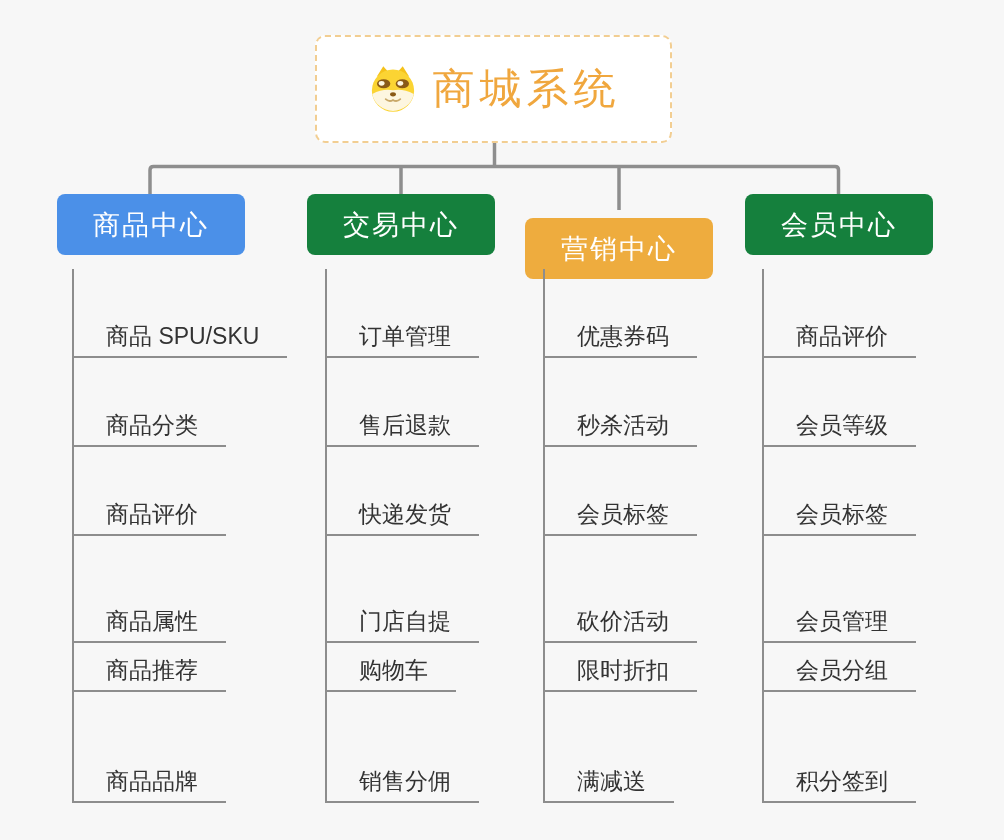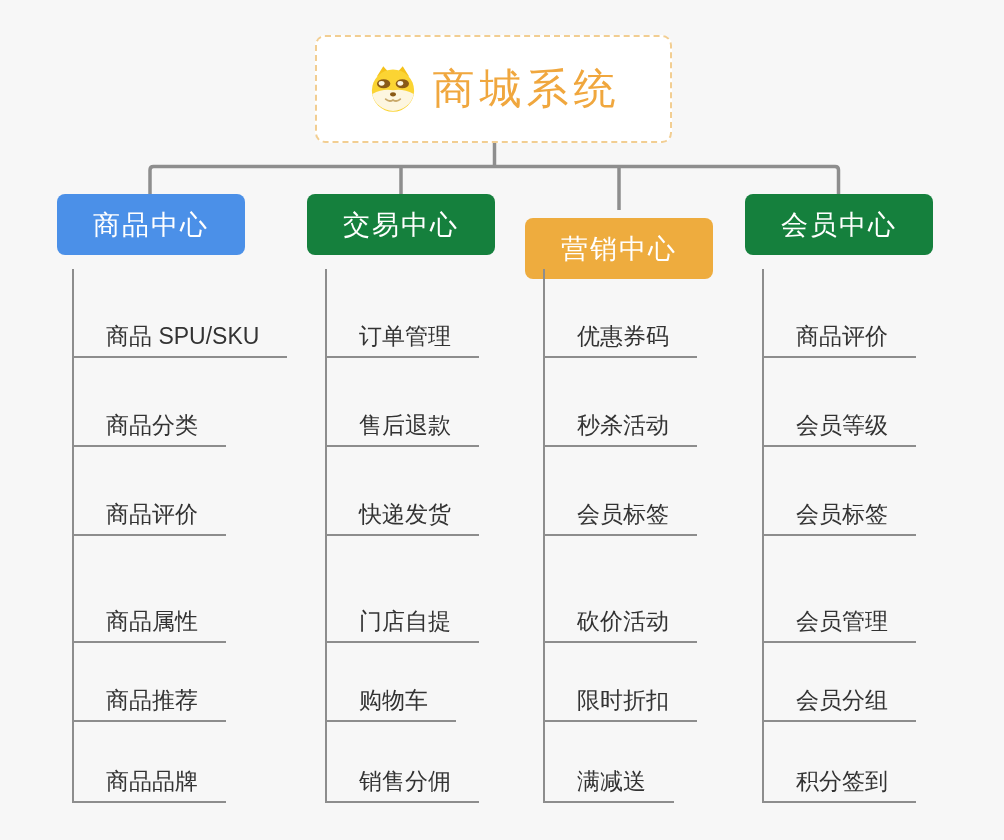--- a/index.html
+++ b/index.html
@@ -31,21 +31,21 @@
   
   .col{position:absolute;top:269px;}
   #c0{left:72px}#c1{left:325px}#c2{left:543px}#c3{left:762px}
   .trunk{position:absolute;left:0;top:0;width:2px;height:533px;background:#8D8D8D;}
   .item{
     position:absolute;left:0;height:40px;line-height:40px;white-space:nowrap;
     font-size:23px;color:#333333;
     border-bottom:2px solid #8D8D8D;
     padding:0 28px 0 34px;
   }
-  .r0{top:47px}.r1{top:136px}.r2{top:225px}.r3{top:332px}.r4{top:411px}.r5{top:492px}
+  .r0{top:47px}.r1{top:136px}.r2{top:225px}.r3{top:332px}.r4{top:381px}.r5{top:492px}
 </style>
 </head>
 <body style="background: rgb(247, 247, 247);">
 
 <svg id="connectors" width="1004" height="840">
   <g fill="none" stroke-width="3.5" style="stroke: rgb(142, 142, 142);">
     <path d="M494.5,142 V166"></path>
     <path d="M150,210 V170 Q150,166.5 153.5,166.5 H835 Q838.5,166.5 838.5,170 V210"></path>
     <path d="M401,166.5 V210"></path>
     <path d="M619,166.5 V210"></path>

